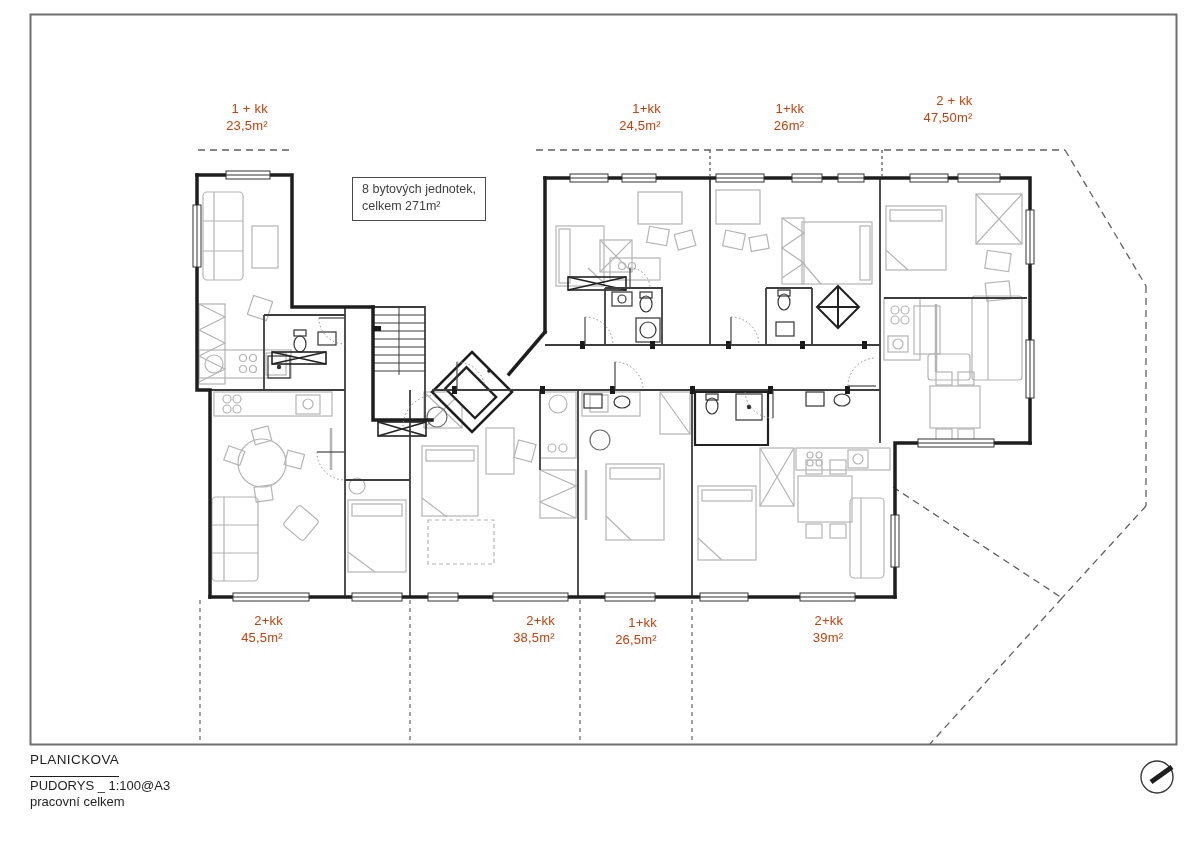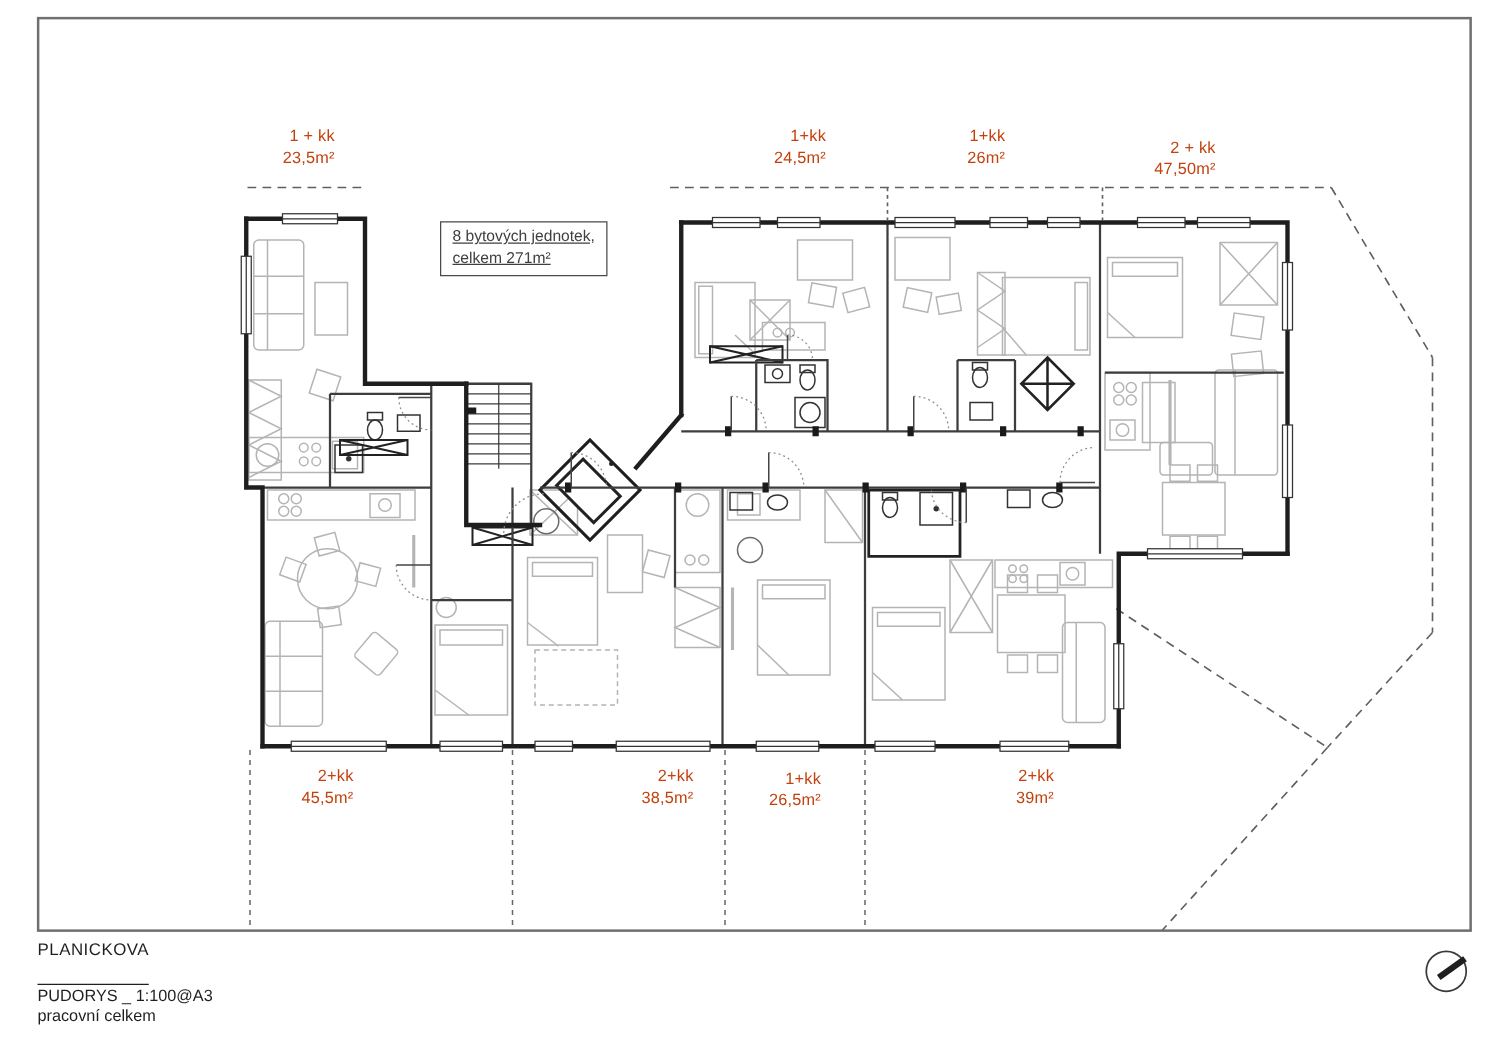--- a/index.html
+++ b/index.html
@@ -7,26 +7,26 @@
     width:1191px;height:842px;position:relative;background:#ffffff;
     font-family:"Liberation Sans",sans-serif;color:#3c3c3c;overflow:hidden;
   }
   .plan-svg{position:absolute;left:0;top:0;}
   .unit-label{
     position:absolute;transform:translateX(-50%);text-align:right;
     font-size:13px;line-height:17px;color:#c2410c;white-space:nowrap;letter-spacing:.2px;
   }
   .annotation-box{
     position:absolute;left:352px;top:177px;border:1.3px solid #4a4a4a;background:#fff;
-    padding:3px 9px 5px 9px;font-size:12.5px;line-height:17px;color:#3f3f3f;white-space:nowrap;text-decoration:underline;
+    padding:3px 9px 5px 9px;font-size:12.5px;line-height:17px;color:#3f3f3f;white-space:nowrap;
   }
   .title-block{position:absolute;left:30px;top:752px;font-size:13px;line-height:16px;color:#1f1f1f;}
   .title-block .proj{
     font-size:13.5px;letter-spacing:.4px;display:inline-block;
-    border-bottom:1.2px solid #1f1f1f;padding-bottom:19px;margin-bottom:1px;
+    border-bottom:1.2px solid #1f1f1f;padding-bottom:8px;margin-bottom:1px;
   }
 </style>
 </head>
 <body>
 
 <svg class="plan-svg" width="1191" height="842" viewBox="0 0 1191 842">
 
   <rect x="30.5" y="14.5" width="1146" height="730" fill="none" stroke="#6f6f6f" stroke-width="2"></rect>
 
   <g stroke="#5f5f5f" stroke-width="1.3" fill="none">
@@ -360,21 +360,21 @@
   <div>23,5m²</div>
 </div>
 <div class="unit-label" style="left:640px;top:100px">
   <div>1+kk</div>
   <div>24,5m²</div>
 </div>
 <div class="unit-label" style="left:789px;top:100px">
   <div>1+kk</div>
   <div>26m²</div>
 </div>
-<div class="unit-label" style="left:948px;top:109px">
+<div class="unit-label" style="left:948px;top:92px">
   <div>2 + kk</div>
   <div>47,50m²</div>
 </div>
 
 <div class="unit-label" style="left:262px;top:612px">
   <div>2+kk</div>
   <div>45,5m²</div>
 </div>
 <div class="unit-label" style="left:534px;top:612px">
   <div>2+kk</div>

